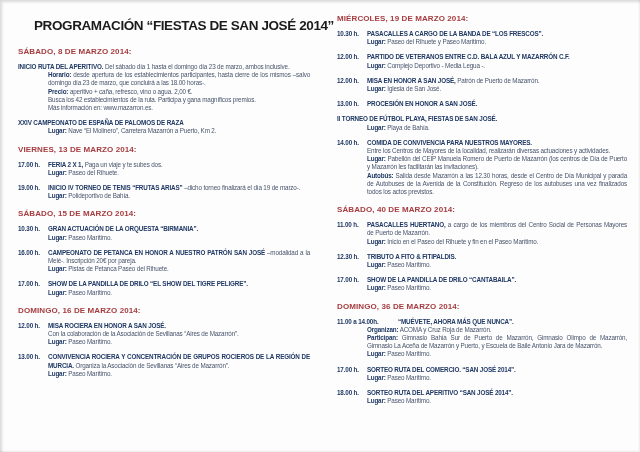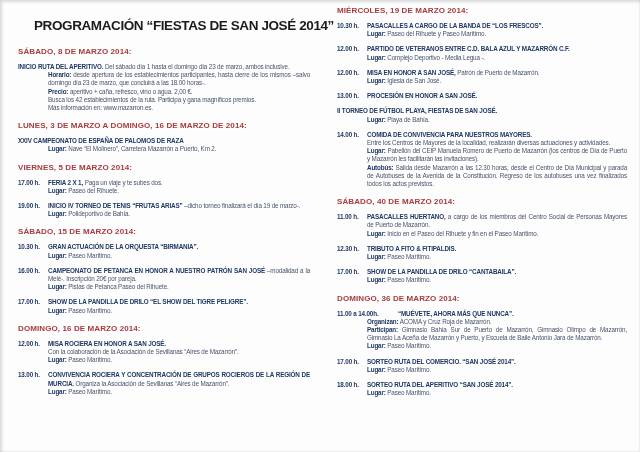--- a/index.html
+++ b/index.html
@@ -12,21 +12,21 @@
   .col-left{left:18px;top:12px;width:292px;}
   .col-right{left:337px;top:6px;width:290px;}
   .doc-title{
     font-size:13.5px;font-weight:bold;color:#1b1b1b;text-align:center;
     letter-spacing:-0.4px;margin:6px 0 14px 0;white-space:nowrap;padding-left:16px;
   }
   .section-header{
     font-size:8px;line-height:10px;font-weight:bold;color:var(--red,#a63d40);
     margin:9px 0 6px 0;letter-spacing:0.1px;
   }
-  .col > .section-header:first-child{margin-top:0;}
+  .col > .section-header:first-child{margin-top:8px;}
   .event{
     position:relative;padding-left:30px;margin-bottom:7px;
     font-size:6.3px;line-height:8.2px;color:var(--body,#47536b);
     letter-spacing:-0.15px;text-align:justify;
   }
   .event-time{position:absolute;left:0;top:0;font-weight:bold;color:var(--navy,#1f3864);white-space:nowrap;}
   .bold{font-weight:bold;color:var(--navy,#1f3864);}
   .no-time .title-line{margin-left:-30px;}
   .wide-time .title-line{text-indent:31px;}
 </style>
@@ -37,26 +37,25 @@
   <div class="col col-left">
     <h1 class="doc-title">PROGRAMACIÓN “FIESTAS DE SAN JOSÉ 2014”</h1>
   <div class="section-header">SÁBADO, 8 DE MARZO 2014:</div>
       <div class="event no-time">
         <div class="title-line"><span class="bold">INICIO RUTA DEL APERITIVO.</span><span> Del sábado día 1 hasta el domingo día 23 de marzo, ambos inclusive.</span></div>
         <div class="detail-line"><span class="bold">Horario:</span><span> desde apertura de los establecimientos participantes, hasta cierre de los mismos –salvo domingo día 23 de marzo, que concluirá a las 18.00 horas-.</span></div>
         <div class="detail-line"><span class="bold">Precio:</span><span> aperitivo + caña, refresco, vino o agua. 2,00 €.</span></div>
         <div class="detail-line"><span>Busca los 42 establecimientos de la ruta. Participa y gana magníficos premios.</span></div>
         <div class="detail-line"><span>Más información en: www.mazarron.es.</span></div>
       </div>
-      <div class="section-header">LUNES, 3 DE MARZO A DOMINGO, 16 DE MARZO DE 2014:</div>
       <div class="event no-time">
         <div class="title-line"><span class="bold">XXIV CAMPEONATO DE ESPAÑA DE PALOMOS DE RAZA</span></div>
         <div class="detail-line"><span class="bold">Lugar:</span><span> Nave “El Molinero”, Carretera Mazarrón a Puerto, Km 2.</span></div>
       </div>
-      <div class="section-header">VIERNES, 5 DE MARZO 2014:</div>
+      <div class="section-header">VIERNES, 13 DE MARZO 2014:</div>
       <div class="event">
         <span class="event-time">17.00 h.</span>
         <div class="title-line"><span class="bold">FERIA 2 X 1,</span><span> Paga un viaje y te subes dos.</span></div>
         <div class="detail-line"><span class="bold">Lugar:</span><span> Paseo del Rihuete.</span></div>
       </div>
       <div class="event">
         <span class="event-time">19.00 h.</span>
         <div class="title-line"><span class="bold">INICIO IV TORNEO DE TENIS “FRUTAS ARIAS”</span><span> –dicho torneo finalizará el día 19 de marzo-.</span></div>
         <div class="detail-line"><span class="bold">Lugar:</span><span> Polideportivo de Bahía.</span></div>
       </div>

